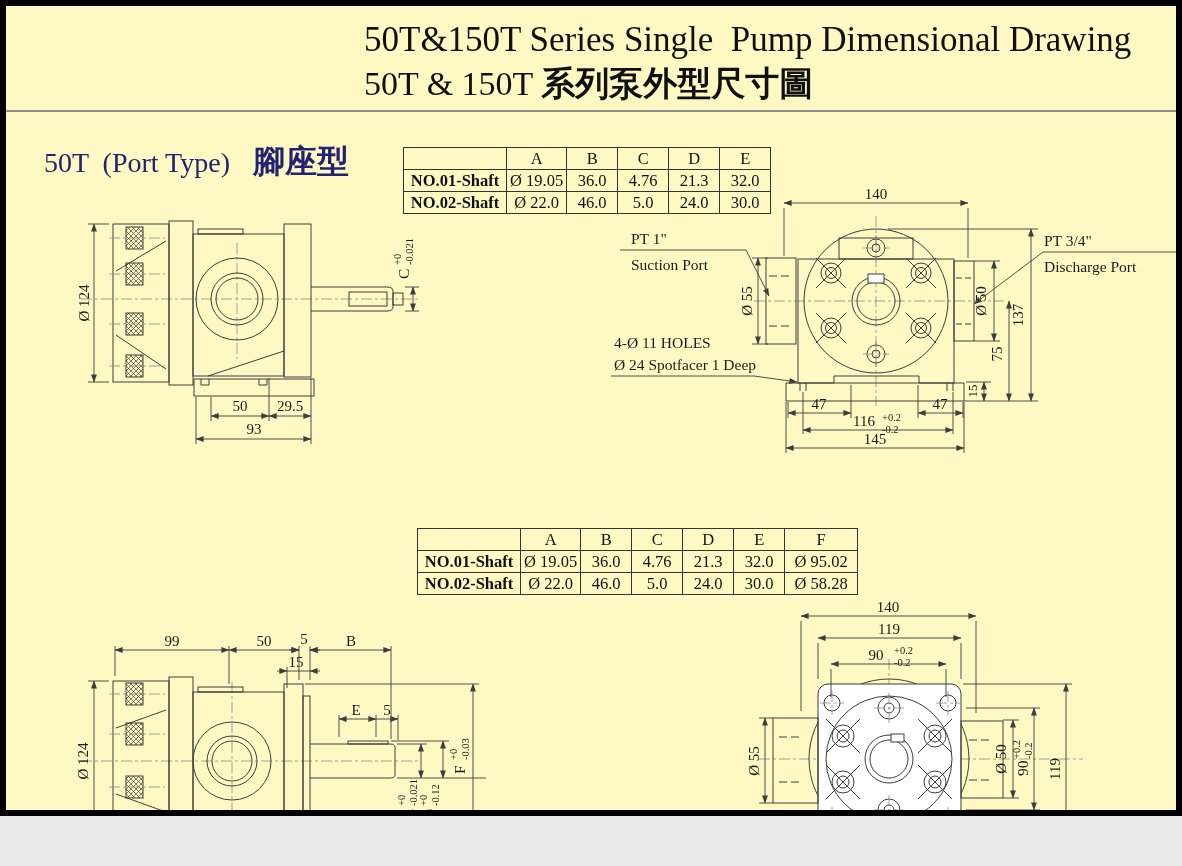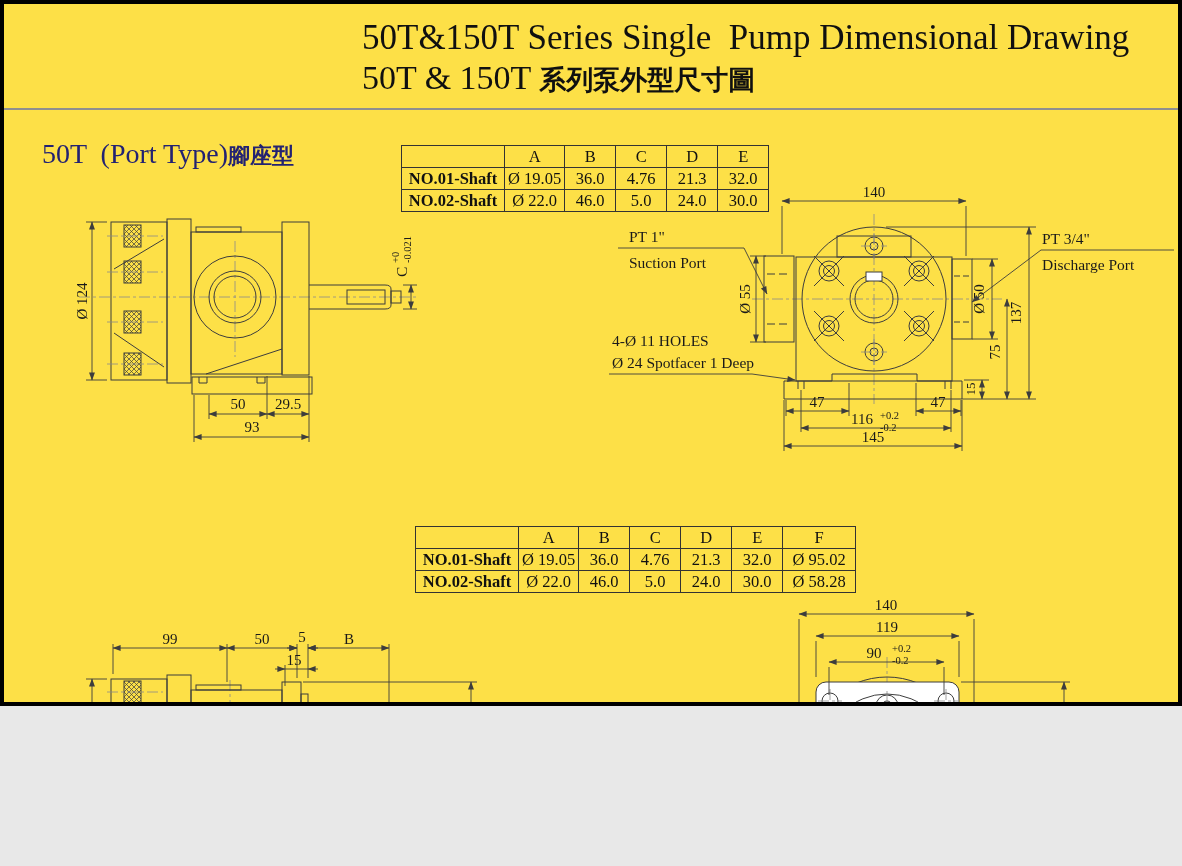--- a/index.html
+++ b/index.html
@@ -1,23 +1,23 @@
 <!DOCTYPE html>
 <html><head>
 <meta charset="utf-8">
 <style>
   html,body{margin:0;padding:0;background:#e8e8e8;}
-  .page{position:relative;width:1182px;height:706px;background:#fde047;border:4px solid #000000;box-sizing:border-box;overflow:hidden;font-family:"Liberation Serif",serif;}
+  .page{position:relative;width:1182px;height:816px;background:#fef9c3;border:6px solid #000000;box-sizing:border-box;overflow:hidden;font-family:"Liberation Serif",serif;}
   .title-line{position:absolute;left:358px;color:#101010;white-space:pre;letter-spacing:0px;}
   .t1{top:14px;font-size:35px;}
   .t2{top:55px;font-size:34px;}
-  .t2 .zh{font-family:"DejaVu Sans",sans-serif;font-weight:bold;font-size:27px;}
+  .t2 .zh{font-family:"DejaVu Sans",sans-serif;font-weight:bold;font-size:34px;}
   .divider{position:absolute;left:0;top:104px;width:1182px;height:2px;background:#8f8f8f;}
   .sec-h{position:absolute;left:38px;color:#232272;font-size:28px;white-space:pre;}
-  .sec-h .zh{font-family:"DejaVu Sans",sans-serif;font-weight:bold;font-size:22px;}
+  .sec-h .zh{font-family:"DejaVu Sans",sans-serif;font-weight:bold;font-size:32px;margin-left:23px;}
   .h1{top:134px;}
   .h2{top:508px;}
   table.dim-table{position:absolute;border-collapse:collapse;font-family:"Liberation Serif",serif;font-size:16.5px;color:#111;}
   table.dim-table td{border:1px solid #333;text-align:center;height:21px;padding:0 3px;}
   td.lbl{min-width:96px;text-align:left;padding-left:4px;font-weight:bold;}
   td.v{min-width:44px;}
   td.vf{min-width:66px;}
   svg{position:absolute;overflow:visible;}
   .ln{stroke:#3d3d3d;stroke-width:1;fill:none;}
   .lnf{stroke:#3d3d3d;stroke-width:1;fill:#fff;}

